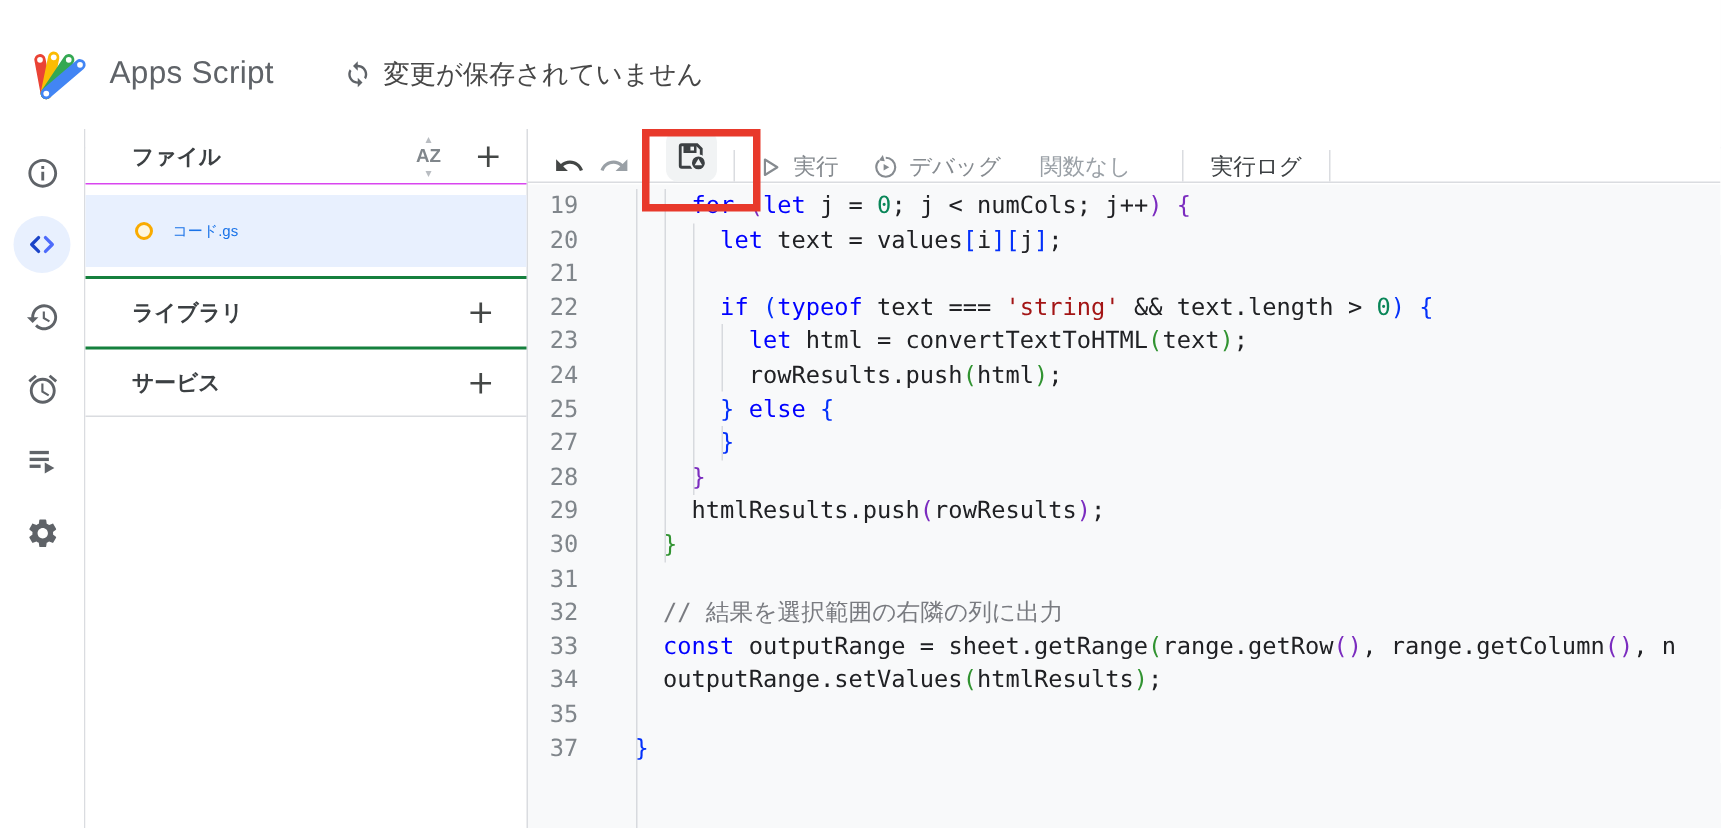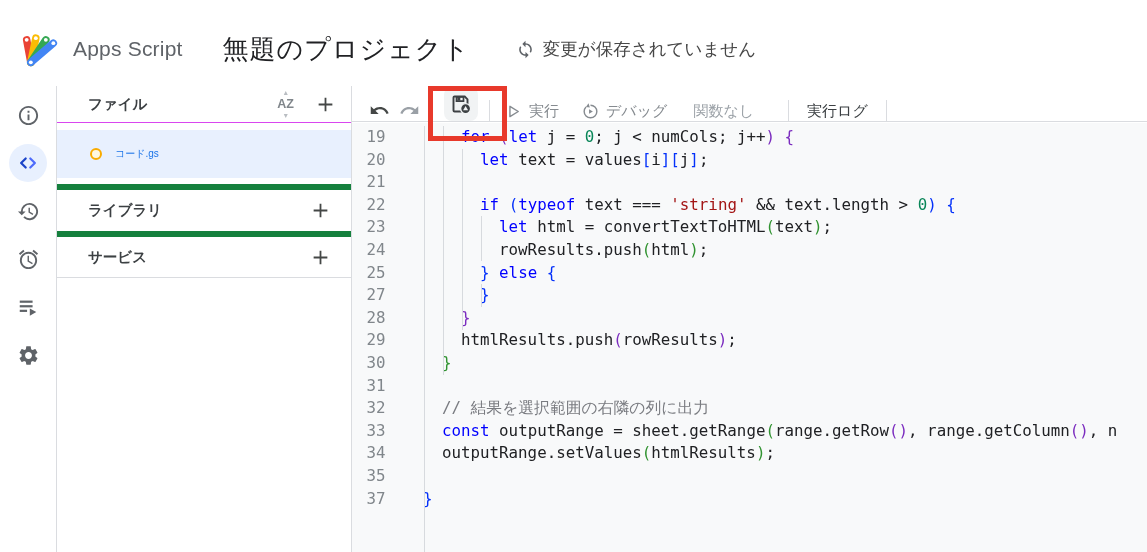--- a/index.html
+++ b/index.html
@@ -31,21 +31,21 @@
   .panel-head { height:37px; display:flex; align-items:center; padding:0 16px 0 31px; border-bottom:1px solid #d946ef; }
   .panel-head .lbl { flex:1; font-size:14.5px; font-weight:bold; color:#3c4043; }
   .az { position:relative; font-size:12.5px; font-weight:bold; color:#80868b; margin-right:20px; padding:0 1px; cursor:pointer; }
   .az:before { content:"▴"; position:absolute; left:50%; transform:translateX(-50%); top:-9px; font-size:8px; color:#b9bdc2; }
   .az:after  { content:"▾"; position:absolute; left:50%; transform:translateX(-50%); bottom:-9px; font-size:8px; color:#b9bdc2; }
   .plus-btn { width:20px; height:20px; display:flex; align-items:center; justify-content:center; cursor:pointer; }
   .file-list { padding:7px 0 6px 0; }
   .file-row { height:48px; display:flex; align-items:center; padding-left:33px; background:var(--selected_bg); cursor:pointer; }
   .file-dot { width:12px; height:12px; border-radius:50%; border:2px solid var(--file_dot_orange); background:#fef7e0; flex:none; }
   .file-name { margin-left:13px; font-size:10px; color:var(--accent_blue); }
-  .section-row { height:47px; display:flex; align-items:center; padding:0 21px 0 31px; border-top:6px solid #15803d; }
+  .section-row { height:47px; display:flex; align-items:center; padding:0 21px 0 31px; border-top:2px solid #15803d; }
   .section-row.last { border-bottom:1px solid #dadce0; }
   .section-row .lbl { flex:1; font-size:14.5px; font-weight:bold; color:#3c4043; }
 
   
   .editor { flex:1; position:relative; background:#fff; }
   .toolbar { height:36px; display:flex; align-items:flex-end; padding-left:12px; border-bottom:1px solid #dadce0; background:#fff; }
   .tb-btn { display:flex; align-items:center; justify-content:center; cursor:pointer; }
   .vsep { width:1px; height:21px; background:#dadce0; flex:none; }
   .save-btn { width:34px; height:34px; border-radius:8px; background:#f1f3f4; margin:0 11px; }
   .tb-group { display:flex; align-items:center; gap:6px; color:#868b90; font-size:15px; cursor:default; }
@@ -85,21 +85,20 @@
         <line x1="13" y1="40" x2="31" y2="13" stroke="#34a853" stroke-width="9"></line>
         <line x1="13" y1="40" x2="40" y2="17" stroke="#4285f4" stroke-width="9"></line>
       </g>
       <circle cx="8" cy="13" r="2.3" fill="#fff"></circle>
       <circle cx="19" cy="11" r="2.3" fill="#fff"></circle>
       <circle cx="31" cy="13" r="2.3" fill="#fff"></circle>
       <circle cx="40" cy="17" r="2.3" fill="#fff"></circle>
       <circle cx="13" cy="40" r="2.3" fill="#fff"></circle>
     </svg>
     <span class="app-name">Apps Script</span>
-    <span class="proj-title">無題のプロジェクト</span>
     <span class="save-status">
       <svg width="19" height="19" viewBox="0 0 24 24" fill="#5f6368">
         <path d="M12 4V1L8 5l4 4V6c3.31 0 6 2.69 6 6 0 1.01-.25 1.97-.7 2.8l1.46 1.46C19.54 15.03 20 13.57 20 12c0-4.42-3.58-8-8-8zm0 14c-3.31 0-6-2.69-6-6 0-1.01.25-1.97.7-2.8L5.24 7.74C4.46 8.97 4 10.43 4 12c0 4.42 3.58 8 8 8v3l4-4-4-4v3z"></path>
       </svg>
       <span>変更が保存されていません</span>
     </span>
   </div>
 
   <div class="main">
 

